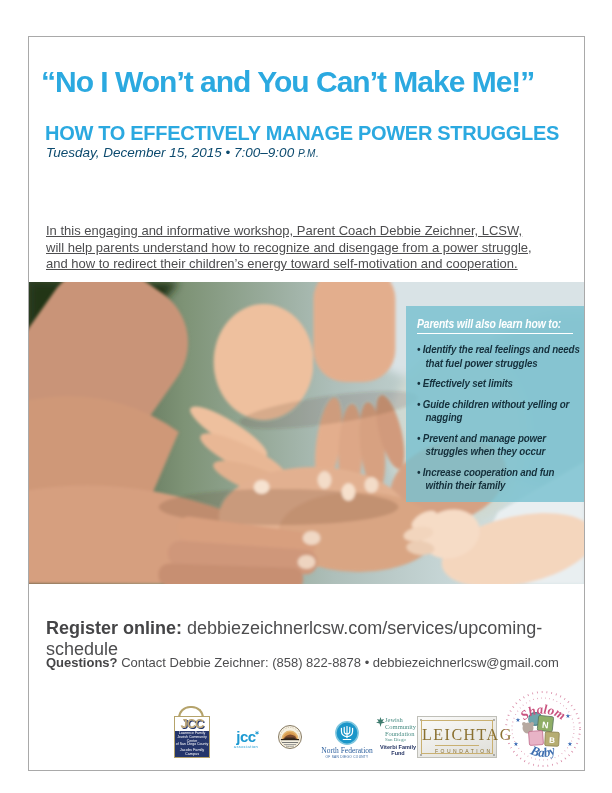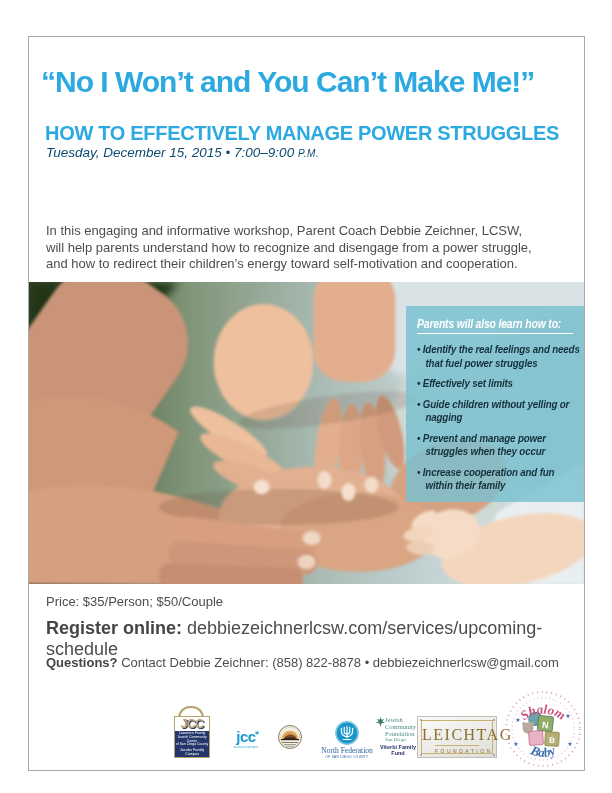--- a/index.html
+++ b/index.html
@@ -9,21 +9,21 @@
   .pre{white-space:pre-line;}
 
   
   .title{position:absolute;left:12px;top:30px;width:535px;font-size:30px;font-weight:bold;
          color:#2BA9E0;letter-spacing:-1px;line-height:1;}
   .subtitle{position:absolute;left:16px;top:86px;width:535px;font-size:20px;font-weight:bold;
             color:#2BA9E0;letter-spacing:-0.3px;line-height:1;}
   .when{position:absolute;left:17px;top:108px;font-size:13.5px;color:#0c4a6e;font-style:italic;}
   .when .meridiem{font-size:10px;letter-spacing:0.5px;}
   .location{position:absolute;left:17px;top:131px;font-size:13.5px;color:#4d4d4f;line-height:16px;}
-  .desc{position:absolute;left:17px;top:186px;width:530px;font-size:13px;color:#4d4d4f;line-height:16.5px;}
+  .desc{position:absolute;left:17px;top:186px;width:530px;font-size:13px;color:#4d4d4f;line-height:16.5px;text-decoration:underline;}
 
   
   .photo{position:absolute;left:0;top:245px;width:555px;height:302px;overflow:hidden;background:#9eb2a6;}
   .photo svg{display:block;width:100%;height:100%;}
 
   
   .learnbox{position:absolute;left:377px;top:269px;width:178px;height:196px;
             background:rgba(121,193,208,0.82);padding:8px 0 0 11px;box-sizing:border-box;font-style:italic;}
   .learnbox .heading{display:inline-block;font-size:13px;font-weight:bold;color:#ffffff;
             letter-spacing:-0.2px;border-bottom:1.5px solid #ffffff;padding-bottom:2px;
@@ -182,21 +182,20 @@
     <span class="heading">Parents will also learn how to:</span>
     <div class="bullets">
       <div class="bullet">Identify the real feelings and needs that fuel power struggles</div>
       <div class="bullet">Effectively set limits</div>
       <div class="bullet">Guide children without yelling or nagging</div>
       <div class="bullet">Prevent and manage power struggles when they occur</div>
       <div class="bullet">Increase cooperation and fun within their family</div>
     </div>
   </div>
 
-  <div class="price">Price: $35/Person; $50/Couple</div>
   <div class="register"><span class="blabel">Register online:</span><span> debbiezeichnerlcsw.com/services/upcoming-schedule</span></div>
   <div class="questions"><span class="blabel">Questions?</span><span> Contact Debbie Zeichner: (858) 822-8878 • debbiezeichnerlcsw@gmail.com</span></div>
 
   <div class="logos">
 
 
     <div class="logo jccc">
       <div class="jccc-arch"></div>
       <div class="jccc-body">
         <div class="jccc-acr">JCC</div>

